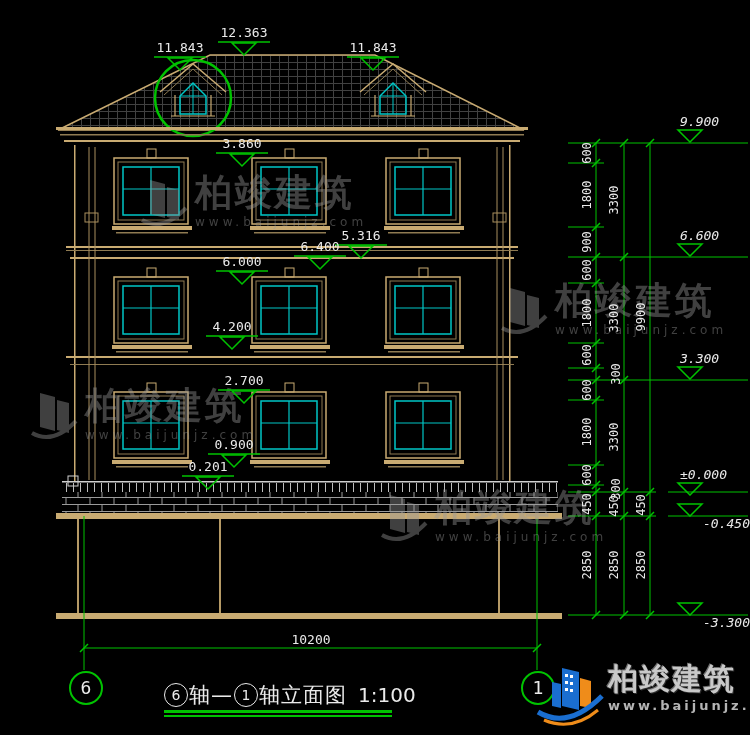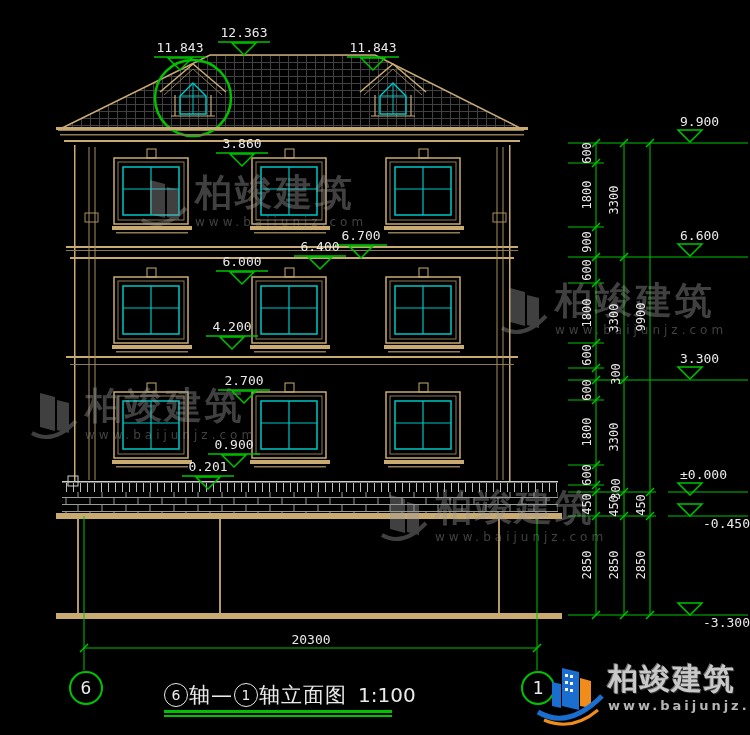--- a/index.html
+++ b/index.html
@@ -16,21 +16,21 @@
   .wm-g path{fill:#9a9a9a}
   .wm-g .swoosh{fill:none;stroke:#9a9a9a;stroke-width:4}
   .wm-cn{font-size:37px;font-weight:bold;letter-spacing:3px;line-height:42px;font-family:"DejaVu Sans","Liberation Sans",sans-serif;}
   .wm-url{font-size:12px;letter-spacing:4px;margin-top:1px;font-family:"DejaVu Sans",sans-serif;}
   
   .lmk{position:absolute;width:72px;text-align:center;color:var(--white);z-index:3;}
   .lmk-t{font-size:13px;line-height:14px;height:14px;}
   .lmk-s{display:block;margin:0 auto;}
   .lmk-s line,.lmk-s path{stroke:var(--green);stroke-width:1.5;fill:none;}
   
-  .rlv{position:absolute;left:664px;width:86px;color:var(--white);font-size:13px;display:flex;flex-direction:column;z-index:3;}
+  .rlv{position:absolute;left:664px;width:86px;color:var(--white);font-size:13px;display:flex;flex-direction:column;z-index:3;font-style:italic;}
   .rlv.neg{flex-direction:column-reverse;text-align:right;}
   .rlv-t{padding-left:16px;height:14px;line-height:14px;white-space:nowrap;}
   .rlv svg{display:block;margin-left:12px;}
   .rlv svg path{stroke:var(--green);stroke-width:1.5;fill:none;}
   
   .rdm{position:absolute;width:44px;height:14px;line-height:14px;text-align:center;
        transform:rotate(-90deg);font-size:12px;color:var(--white);white-space:nowrap;z-index:3;}
   
   .bdim{position:absolute;left:283px;top:632px;width:56px;text-align:center;font-size:13px;color:var(--white);z-index:3;}
   
@@ -157,21 +157,21 @@
       <path d="M568,492 H656 M668,492 H748 M568,516 H656 M668,516 H748"></path>
       <path d="M568,163 H604 M568,227 H604 M568,283 H604 M568,343 H604 M568,368 H604 M568,400 H604 M568,465 H604 M568,485 H604"></path>
       <path stroke-width="1.5" d="M592,147L600,139 M592,167L600,159 M592,231L600,223 M592,261L600,253 M592,287L600,279 M592,347L600,339 M592,372L600,364 M592,384L600,376 M592,404L600,396 M592,469L600,461 M592,489L600,481 M592,496L600,488 M592,520L600,512 M592,619L600,611"></path>
       <path stroke-width="1.5" d="M620,147L628,139 M620,261L628,253 M620,384L628,376 M620,496L628,488 M620,520L628,512 M620,619L628,611"></path>
       <path stroke-width="1.5" d="M646,147L654,139 M646,496L654,488 M646,520L654,512 M646,619L654,611"></path>
       <path d="M84,516 V670 M537,519 V670 M84,648 H537"></path>
       <path stroke-width="1.5" d="M80,652 L88,644 M533,652 L541,644"></path>
     </g>
   </svg>
 
-  <div class="bdim">20300</div>
+  <div class="bdim">10200</div>
 
   <div class="bub" style="left:69px;top:671px;">6</div>
   <div class="bub" style="left:521px;top:671px;">1</div>
 
   <div class="titleblock">
     <span class="t-circ">6</span>
     <span class="t-txt">轴—</span>
     <span class="t-circ">1</span>
     <span class="t-txt">轴立面图</span>
     <span class="t-scale">1:100</span>
@@ -216,21 +216,21 @@
       </svg>
     </div>
     <div class="lmk" style="left: 206px; top: 137px;">
       <div class="lmk-t">3.860</div>
       <svg class="lmk-s" width="72" height="30">
         <line x1="10" y1="2" x2="62" y2="2"></line>
         <path d="M24,3 H48 L36,15 Z"></path>
       </svg>
     </div>
     <div class="lmk" style="left: 325px; top: 229px;">
-      <div class="lmk-t">6.700</div>
+      <div class="lmk-t">5.316</div>
       <svg class="lmk-s" width="72" height="30">
         <line x1="10" y1="2" x2="62" y2="2"></line>
         <path d="M24,3 H48 L36,15 Z"></path>
       </svg>
     </div>
     <div class="lmk" style="left: 284px; top: 240px;">
       <div class="lmk-t">6.400</div>
       <svg class="lmk-s" width="72" height="30">
         <line x1="10" y1="2" x2="62" y2="2"></line>
         <path d="M24,3 H48 L36,15 Z"></path>

